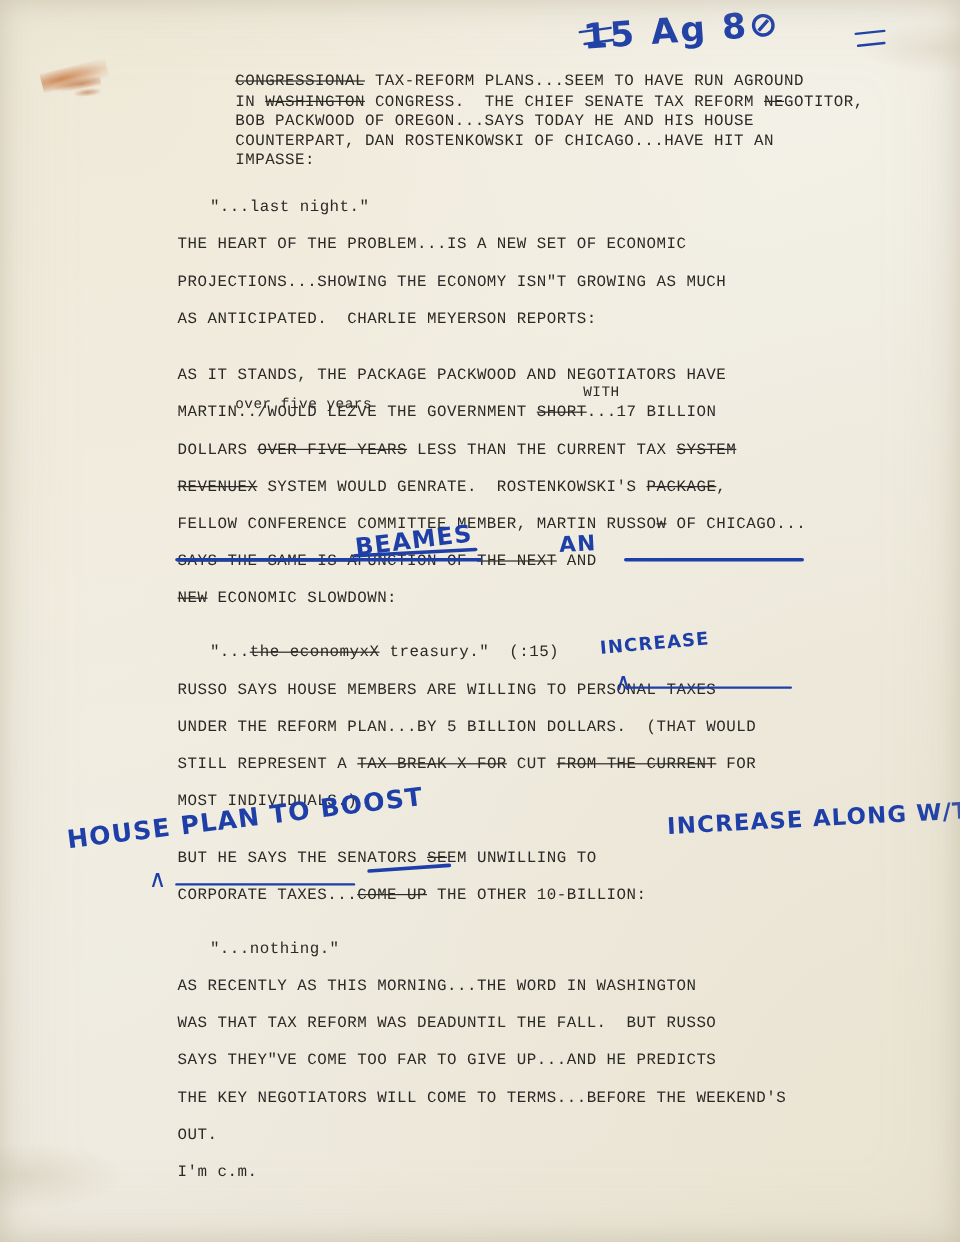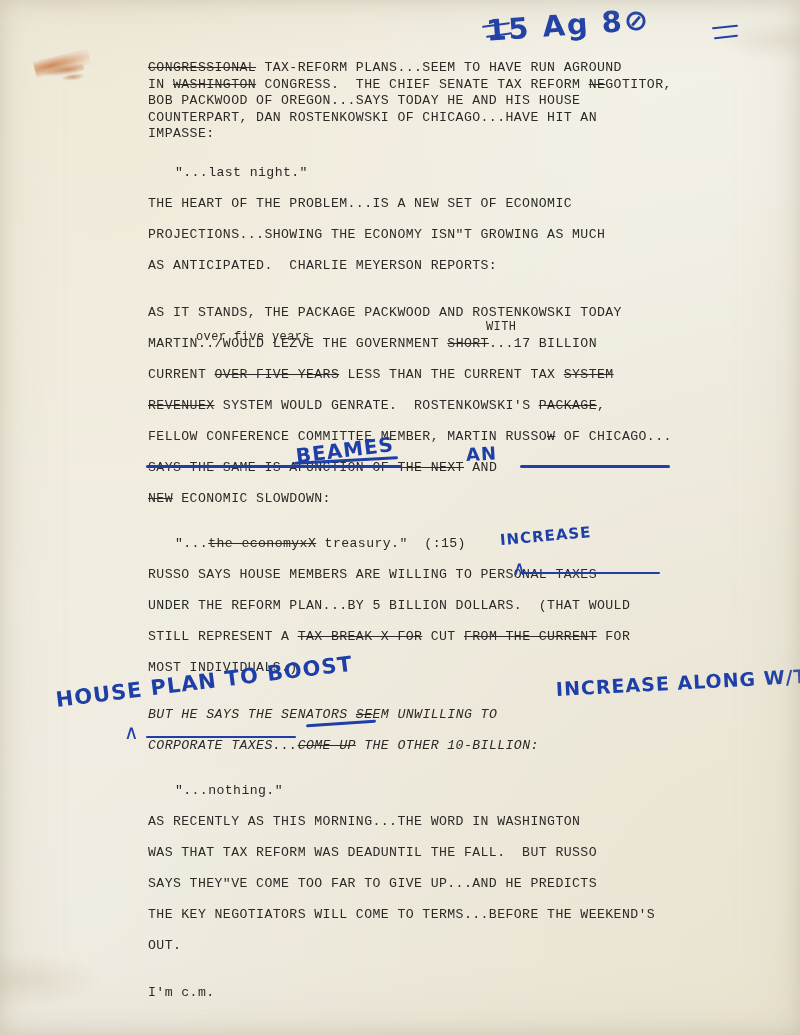--- a/index.html
+++ b/index.html
@@ -39,20 +39,21 @@
     font-family: "Liberation Mono", monospace;
     font-size: 13.2px;
     letter-spacing: 0.4px;
   }
   .block {
     margin: 0;
     white-space: pre-wrap;
   }
   .tight {
     line-height: 16.6px;
+    margin-left: 48px;
   }
   .loose {
     line-height: 31px;
   }
   .ind {
     display: inline-block;
     width: 3.4ch;
   }
   .strike {
     position: relative;
@@ -157,47 +158,47 @@
 <span>BOB PACKWOOD OF OREGON...SAYS TODAY HE AND HIS HOUSE</span>
 <span>COUNTERPART, DAN ROSTENKOWSKI OF CHICAGO...HAVE HIT AN</span>
 <span>IMPASSE:</span></p>
 
     <p class="block loose" style="margin-top:14px;"><span class="ind"></span><span>"...last night."</span></p>
 
     <p class="block loose" style="margin-top:0;"><span>THE HEART OF THE PROBLEM...IS A NEW SET OF ECONOMIC</span>
 <span>PROJECTIONS...SHOWING THE ECONOMY ISN"T GROWING AS MUCH</span>
 <span>AS ANTICIPATED.  CHARLIE MEYERSON REPORTS:</span></p>
 
-    <p class="block loose" style="margin-top:16px;"><span>AS IT STANDS, THE PACKAGE PACKWOOD AND ROSTENKOWSKI TODAY</span>
+    <p class="block loose" style="margin-top:16px;"><span>AS IT STANDS, THE PACKAGE PACKWOOD AND NEGOTIATORS HAVE</span>
 <span>MARTIN..</span><span>/</span><span>WOULD LEZVE THE GOVERNMENT </span><span class="strike">SHORT</span><span>...17 BILLION</span>
-<span>CURRENT </span><span class="strike">OVER FIVE YEARS</span><span> LESS THAN THE CURRENT TAX </span><span class="strike">SYSTEM</span>
+<span>DOLLARS </span><span class="strike">OVER FIVE YEARS</span><span> LESS THAN THE CURRENT TAX </span><span class="strike">SYSTEM</span>
 <span class="strike">REVENUEX</span><span> SYSTEM WOULD GENRATE.  ROSTENKOWSKI'S </span><span class="strike">PACKAGE</span><span>,</span>
 <span>FELLOW CONFERENCE COMMITTEE MEMBER, MARTIN RUSSO</span><span class="strike">W</span><span> OF CHICAGO...</span>
 <span class="strike">SAYS THE SAME IS A</span><span>FUNCTION OF </span><span class="strike">THE NEXT</span><span> AND</span>
 <span class="strike">NEW</span><span> ECONOMIC SLOWDOWN:</span></p>
 
     <p class="block loose" style="margin-top:14px;"><span class="ind"></span><span>"...</span><span class="strike">the economyxX</span><span> treasury."  (:15)</span></p>
 
     <p class="block loose" style="margin-top:0;"><span>RUSSO SAYS HOUSE MEMBERS ARE WILLING TO PERSONAL TAXES</span>
 <span>UNDER THE REFORM PLAN...BY 5 BILLION DOLLARS.  (THAT WOULD</span>
 <span>STILL REPRESENT A </span><span class="strike">TAX BREAK X FOR</span><span> CUT </span><span class="strike">FROM THE CURRENT</span><span> FOR</span>
 <span>MOST INDIVIDUALS.)</span></p>
 
-    <p class="block loose" style="margin-top:16px;font-style:italic;"><span>BUT HE SAYS THE SENATORS </span><span class="strike">SE</span><span>EM UNWILLING TO </span>
+    <p class="block loose" style="margin-top:16px;"><span>BUT HE SAYS THE SENATORS </span><span class="strike">SE</span><span>EM UNWILLING TO </span>
 <span>CORPORATE TAXES...</span><span class="strike">COME UP</span><span> THE OTHER 10-BILLION:</span></p>
 
     <p class="block loose" style="margin-top:14px;"><span class="ind"></span><span>"...nothing."</span></p>
 
     <p class="block loose" style="margin-top:0;"><span>AS RECENTLY AS THIS MORNING...THE WORD IN WASHINGTON</span>
 <span>WAS THAT TAX REFORM WAS DEADUNTIL THE FALL.  BUT RUSSO</span>
 <span>SAYS THEY"VE COME TOO FAR TO GIVE UP...AND HE PREDICTS</span>
 <span>THE KEY NEGOTIATORS WILL COME TO TERMS...BEFORE THE WEEKEND'S</span>
 <span>OUT.</span></p>
 
-    <p class="block loose" style="margin-top:16px;">I'm c.m.</p>
+    <p class="block loose" style="margin-top:0;">I'm c.m.</p>
   </div>
 
   <div class="typed-ins" style="left:196px; top:330px;">over five years</div>
   <div class="typed-ins" style="left:486px; top:320px;">WITH</div>
 
   <div class="hand slant" style="left:296px; top:444px; font-size:20px;">BEAMES</div>
   <div class="pen-line" style="left:294px; top:459px; width:104px; transform:rotate(-3deg); height:2.5px;"></div>
   <div class="hand slant3" style="left:466px; top:444px; font-size:18px;">AN</div>
   <div class="pen-line" style="left:146px; top:465px; width:256px; height:2.5px;"></div>
   <div class="pen-line" style="left:520px; top:465px; width:150px; height:2.5px;"></div>

